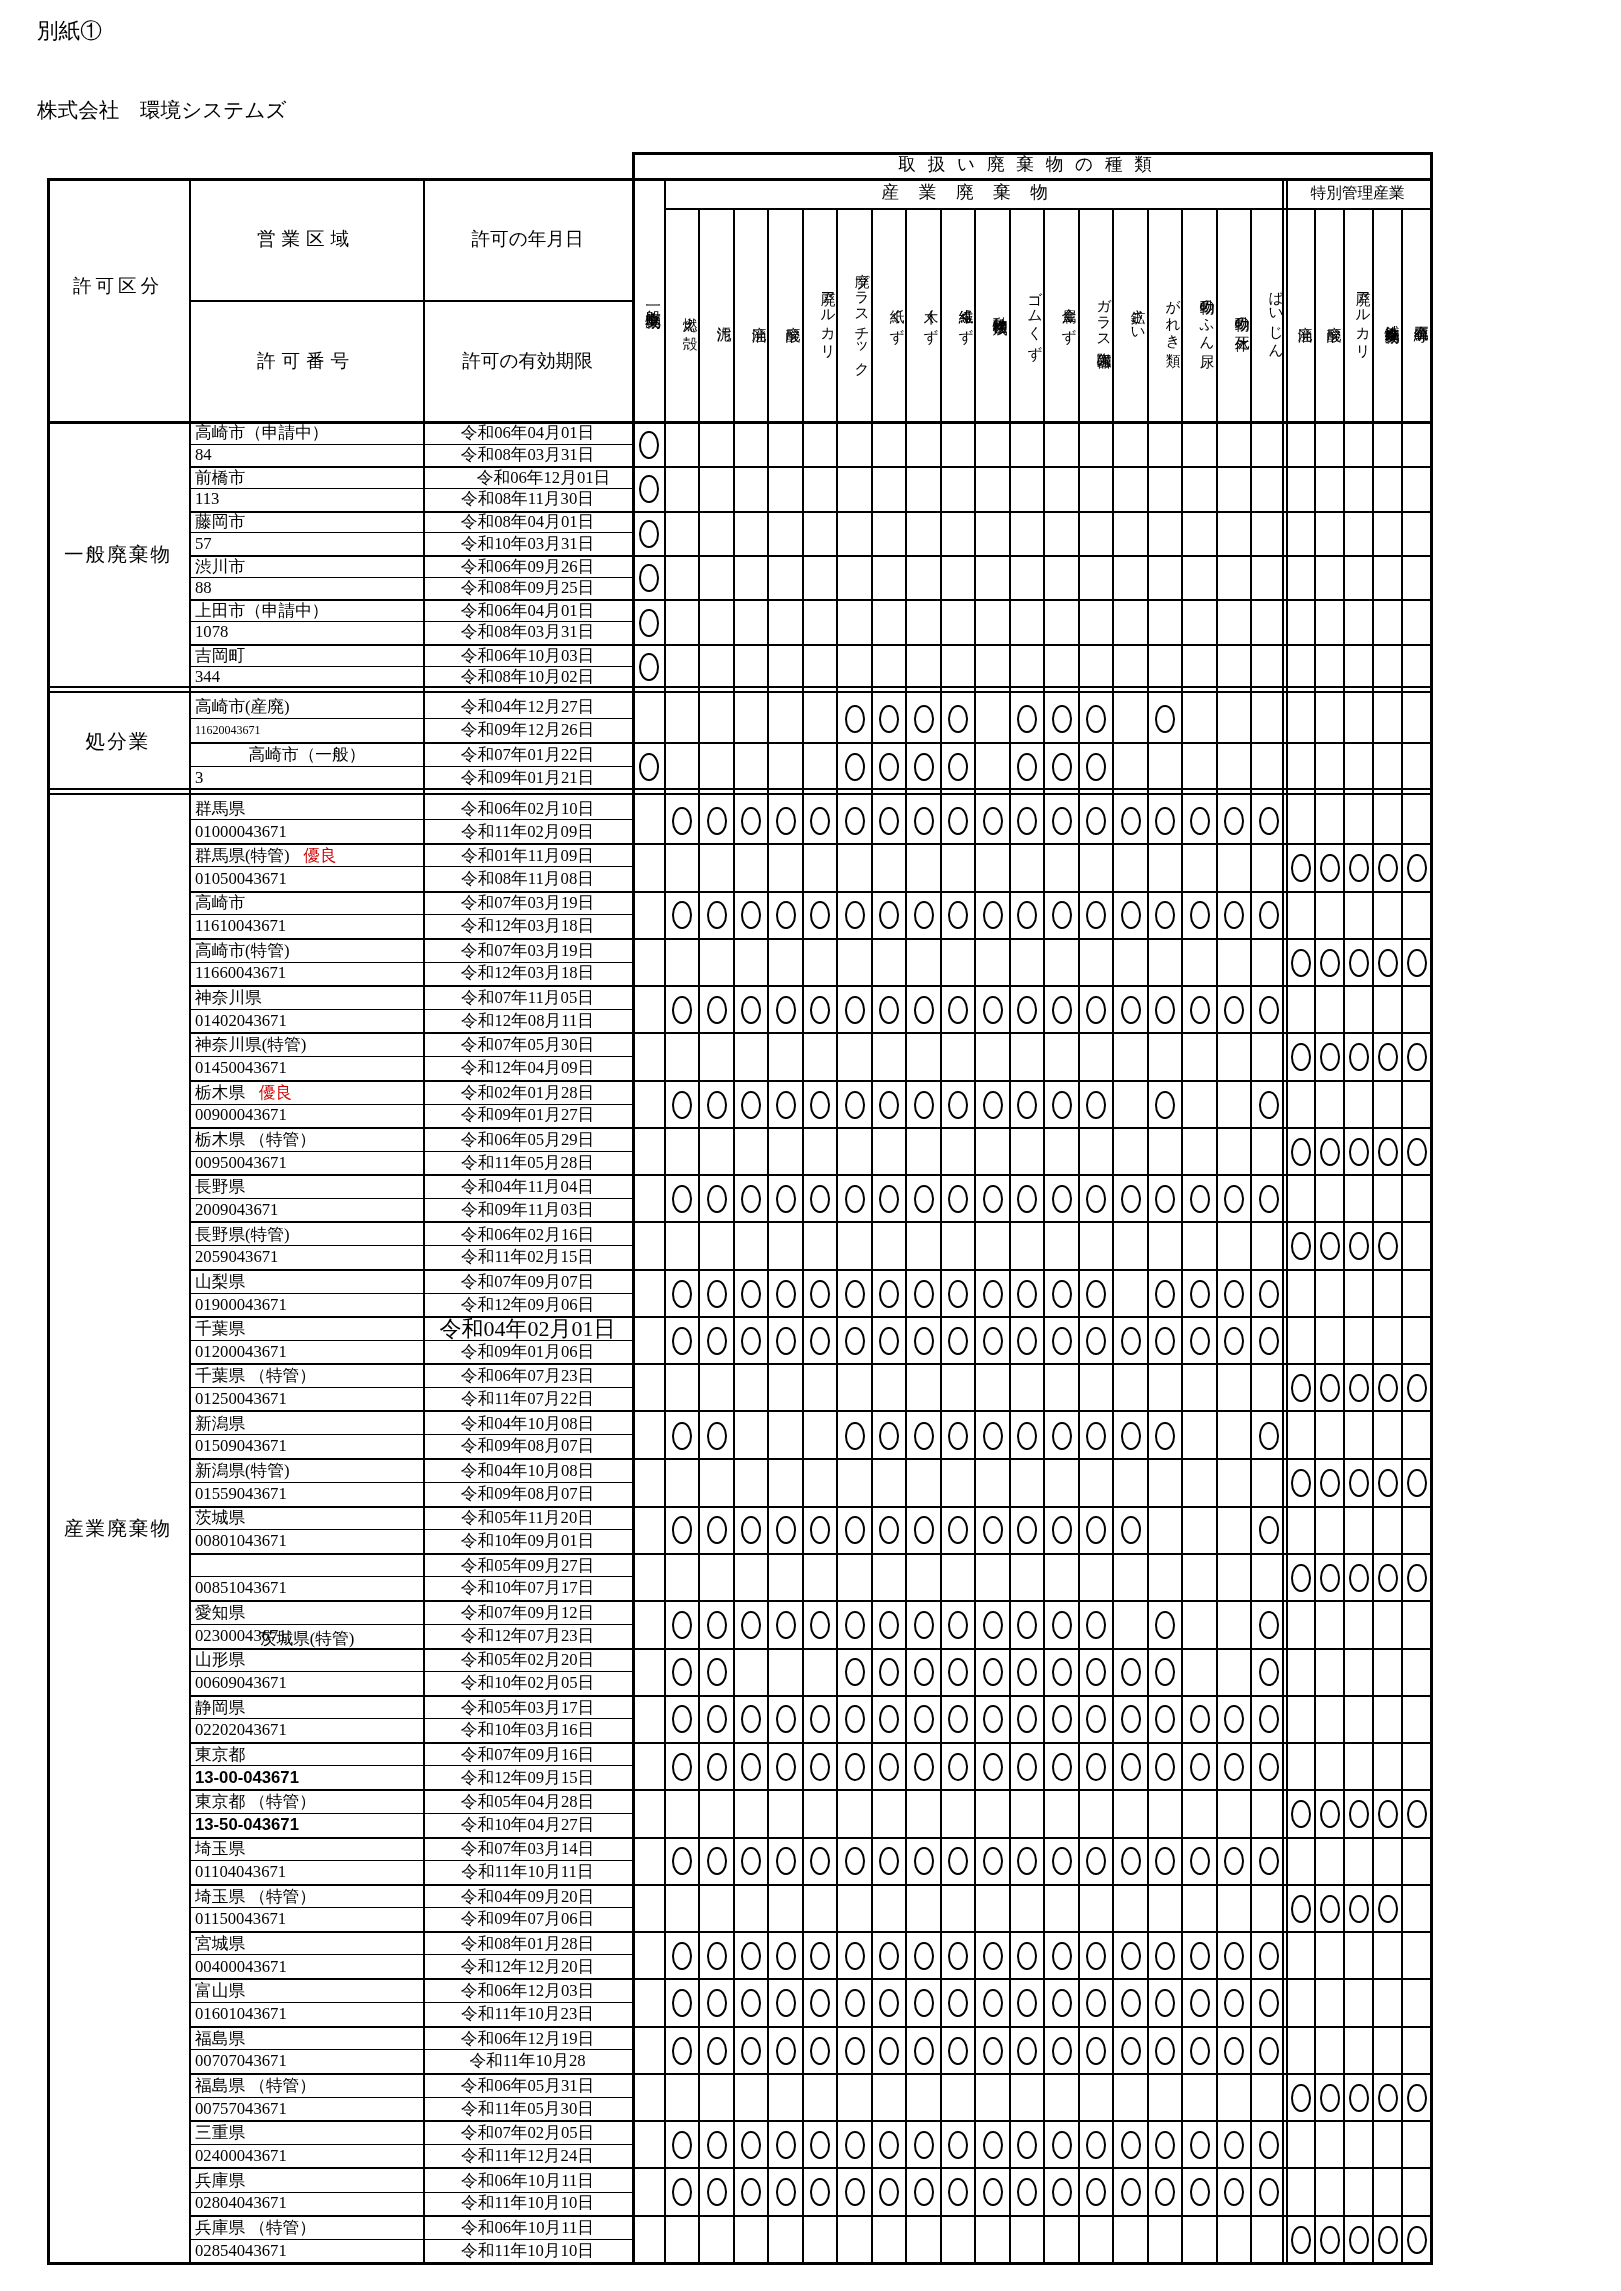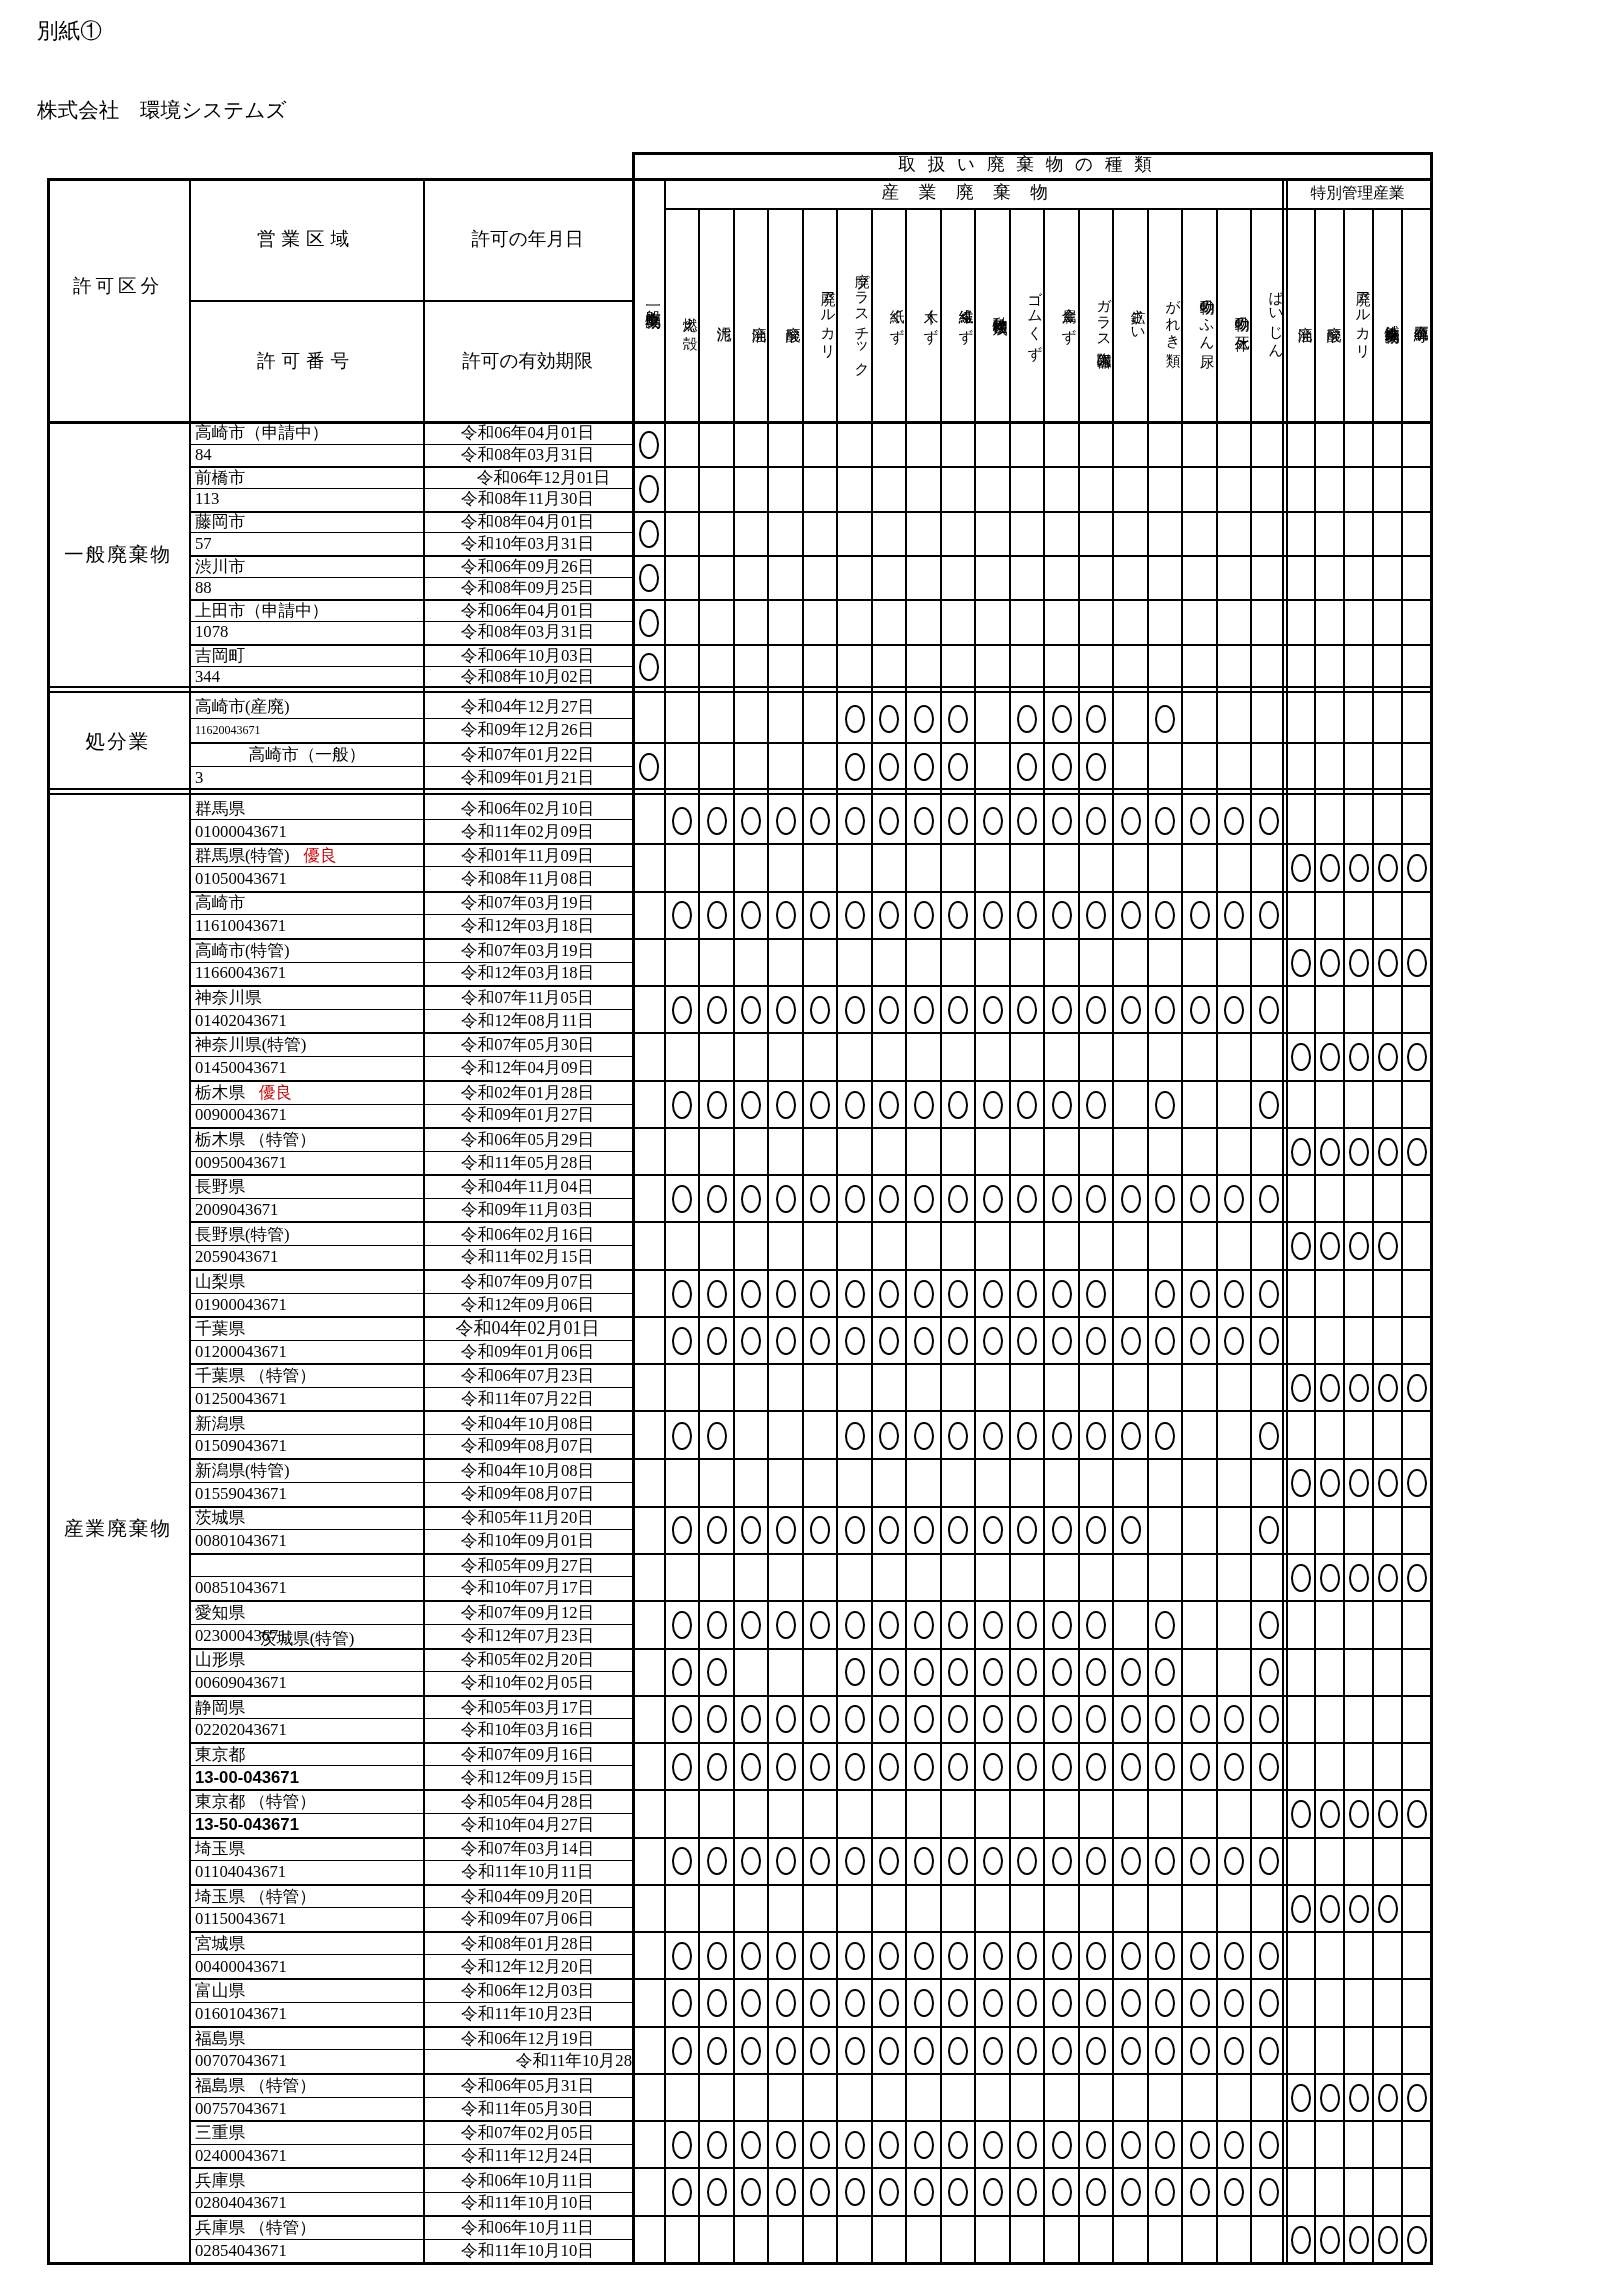--- a/index.html
+++ b/index.html
@@ -316,21 +316,21 @@
       <div class="circ" style="left: 1052px; top: 1280px; width: 15.7px; height: 23.5px;"></div>
       <div class="circ" style="left: 1086px; top: 1280px; width: 15.7px; height: 23.5px;"></div>
       <div class="circ" style="left: 1155px; top: 1280px; width: 15.7px; height: 23.5px;"></div>
       <div class="circ" style="left: 1190px; top: 1280px; width: 15.7px; height: 23.5px;"></div>
       <div class="circ" style="left: 1224px; top: 1280px; width: 15.7px; height: 23.5px;"></div>
       <div class="circ" style="left: 1259px; top: 1280px; width: 15.7px; height: 23.5px;"></div>
       <div class="ln" style="left: 189px; top: 1340px; width: 443px; height: 1px;"></div>
       <div class="ln" style="left: 189px; top: 1316px; width: 1241px; height: 2px;"></div>
       <div class="txt" style="left: 195px; top: 1317px; width: 224px; height: 23px; font-size: 16.7px; line-height: 23px; text-align: left;"><span>千葉県</span></div>
       <div class="txt" style="left: 195px; top: 1341px; width: 224px; height: 22px; font-size: 16.7px; line-height: 22px; text-align: left;">01200043671</div>
-      <div class="txt" style="left: 423px; top: 1317px; width: 209px; height: 23px; font-size: 18px; line-height: 23px; text-align: center;">令和04年02月01日</div>
+      <div class="txt" style="left: 423px; top: 1317px; width: 209px; height: 23px; font-size: 22px; line-height: 23px; text-align: center;">令和04年02月01日</div>
       <div class="txt" style="left: 423px; top: 1341px; width: 209px; height: 22px; font-size: 16.7px; line-height: 22px; text-align: center;">令和09年01月06日</div>
       <div class="circ" style="left: 672px; top: 1327px; width: 15.7px; height: 23.5px;"></div>
       <div class="circ" style="left: 707px; top: 1327px; width: 15.7px; height: 23.5px;"></div>
       <div class="circ" style="left: 741px; top: 1327px; width: 15.7px; height: 23.5px;"></div>
       <div class="circ" style="left: 776px; top: 1327px; width: 15.7px; height: 23.5px;"></div>
       <div class="circ" style="left: 810px; top: 1327px; width: 15.7px; height: 23.5px;"></div>
       <div class="circ" style="left: 845px; top: 1327px; width: 15.7px; height: 23.5px;"></div>
       <div class="circ" style="left: 879px; top: 1327px; width: 15.7px; height: 23.5px;"></div>
       <div class="circ" style="left: 914px; top: 1327px; width: 15.7px; height: 23.5px;"></div>
       <div class="circ" style="left: 948px; top: 1327px; width: 15.7px; height: 23.5px;"></div>
@@ -595,21 +595,21 @@
       <div class="circ" style="left: 1121px; top: 1989px; width: 15.7px; height: 23.5px;"></div>
       <div class="circ" style="left: 1155px; top: 1989px; width: 15.7px; height: 23.5px;"></div>
       <div class="circ" style="left: 1190px; top: 1989px; width: 15.7px; height: 23.5px;"></div>
       <div class="circ" style="left: 1224px; top: 1989px; width: 15.7px; height: 23.5px;"></div>
       <div class="circ" style="left: 1259px; top: 1989px; width: 15.7px; height: 23.5px;"></div>
       <div class="ln" style="left: 189px; top: 2049px; width: 443px; height: 1px;"></div>
       <div class="ln" style="left: 189px; top: 2026px; width: 1241px; height: 2px;"></div>
       <div class="txt" style="left: 195px; top: 2027px; width: 224px; height: 23px; font-size: 16.7px; line-height: 23px; text-align: left;"><span>福島県</span></div>
       <div class="txt" style="left: 195px; top: 2050px; width: 224px; height: 22px; font-size: 16.7px; line-height: 22px; text-align: left;">00707043671</div>
       <div class="txt" style="left: 423px; top: 2027px; width: 209px; height: 23px; font-size: 16.7px; line-height: 23px; text-align: center;">令和06年12月19日</div>
-      <div class="txt" style="left: 423px; top: 2050px; width: 209px; height: 22px; font-size: 16.7px; line-height: 22px; text-align: right;">令和11年10月28</div>
+      <div class="txt" style="left: 423px; top: 2050px; width: 209px; height: 22px; font-size: 16.7px; line-height: 22px; text-align: center;">令和11年10月28</div>
       <div class="circ" style="left: 672px; top: 2037px; width: 15.7px; height: 23.5px;"></div>
       <div class="circ" style="left: 707px; top: 2037px; width: 15.7px; height: 23.5px;"></div>
       <div class="circ" style="left: 741px; top: 2037px; width: 15.7px; height: 23.5px;"></div>
       <div class="circ" style="left: 776px; top: 2037px; width: 15.7px; height: 23.5px;"></div>
       <div class="circ" style="left: 810px; top: 2037px; width: 15.7px; height: 23.5px;"></div>
       <div class="circ" style="left: 845px; top: 2037px; width: 15.7px; height: 23.5px;"></div>
       <div class="circ" style="left: 879px; top: 2037px; width: 15.7px; height: 23.5px;"></div>
       <div class="circ" style="left: 914px; top: 2037px; width: 15.7px; height: 23.5px;"></div>
       <div class="circ" style="left: 948px; top: 2037px; width: 15.7px; height: 23.5px;"></div>
       <div class="circ" style="left: 983px; top: 2037px; width: 15.7px; height: 23.5px;"></div>

